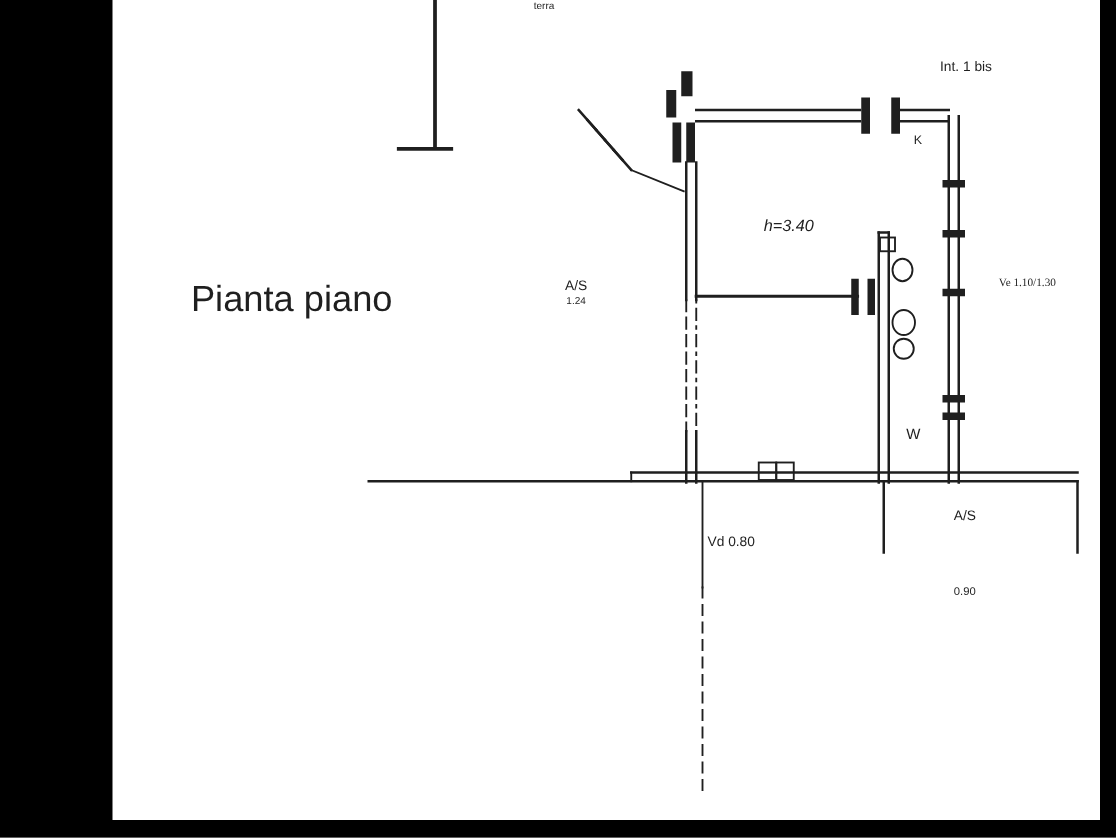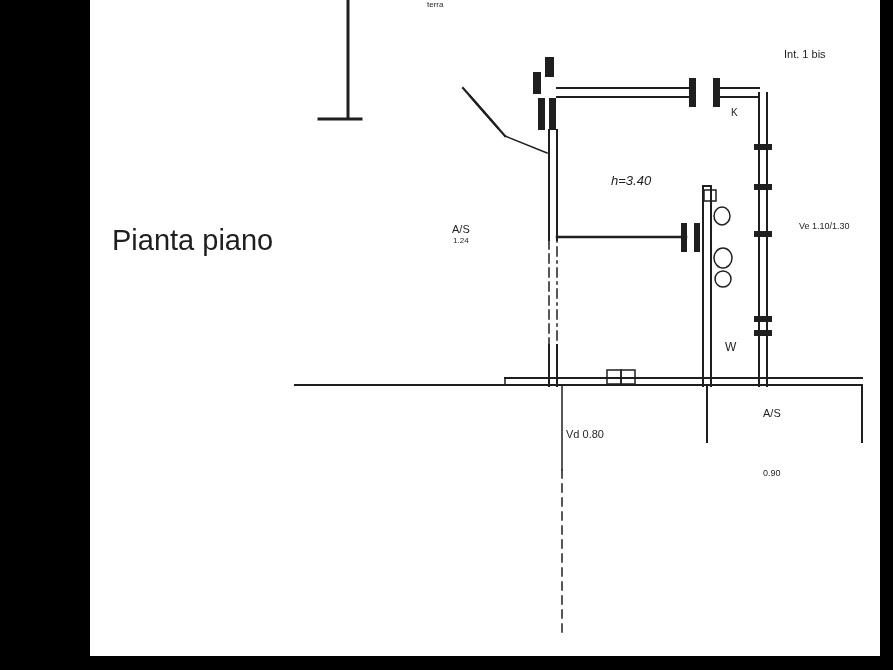--- a/index.html
+++ b/index.html
@@ -20,32 +20,32 @@
   svg{position:absolute;left:0;top:0;}
   .lbl{
     position:absolute;
     color:var(--text);
     white-space:nowrap;
     font-family:"Liberation Sans", sans-serif;
     line-height:1.15;
   }
   .plan-title{
     left:112px;top:220px;width:202px;
-    text-align:left;
+    text-align:right;
     font-size:29px;
     line-height:40px;
     color:var(--text);
   }
   .lbl-top-small{left:427px;top:0px;font-size:8px;}
-  .lbl-unit{left:752px;top:48px;font-size:11px;margin-left:32px;}
+  .lbl-unit{left:752px;top:48px;font-size:11px;}
   .lbl-k{left:731px;top:107px;font-size:10px;}
   .lbl-height{left:611px;top:174px;font-size:13px;font-style:italic;}
   .lbl-as-left{left:452px;top:223px;font-size:11px;text-align:center;}
   .lbl-as-left .size{font-size:8px;}
-  .lbl-ve{left:799px;top:221px;font-size:9px;}
+  .lbl-ve{left:799px;top:221px;font-size:9px;font-family:Liberation Serif, serif;}
   .lbl-w{left:725px;top:341px;font-size:12px;}
   .lbl-vd{left:566px;top:428px;font-size:11px;}
   .lbl-as-bottom{left:763px;top:407px;font-size:11px;text-align:center;}
   .lbl-as-bottom .size{font-size:9px;margin-top:48px;}
 </style>
 </head>
 <body>
 
 <div class="stage">
 

